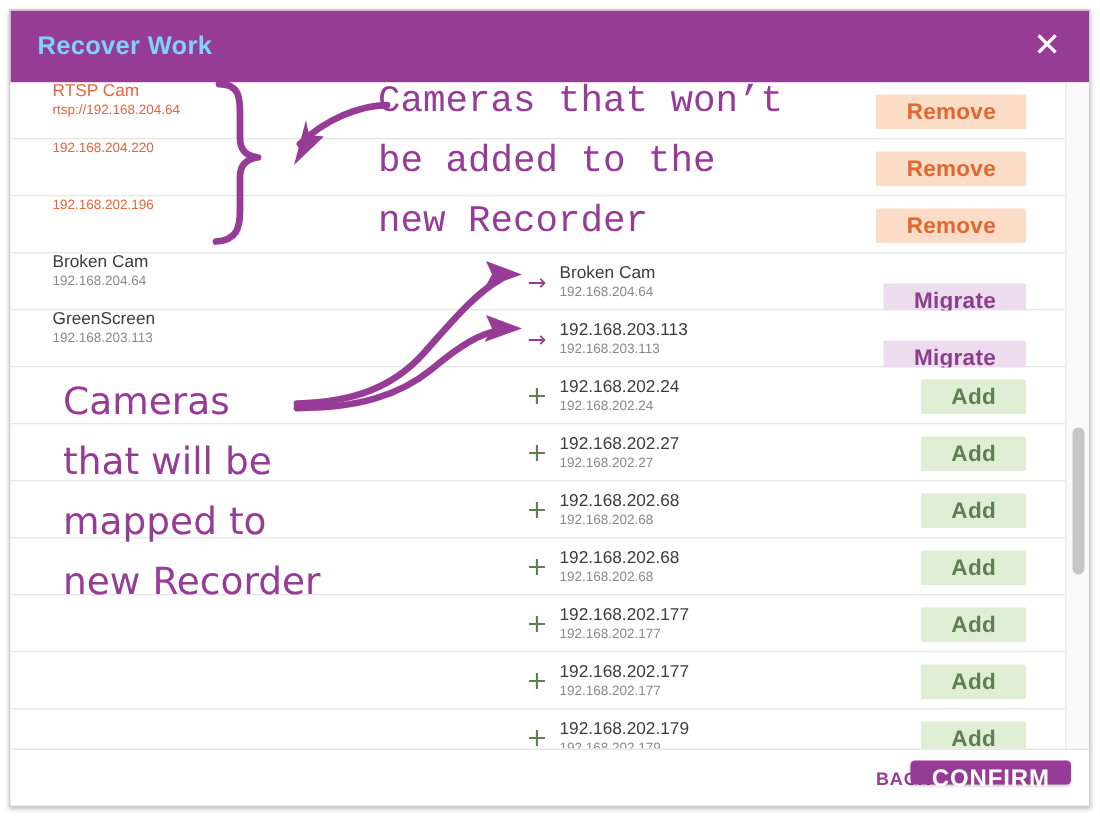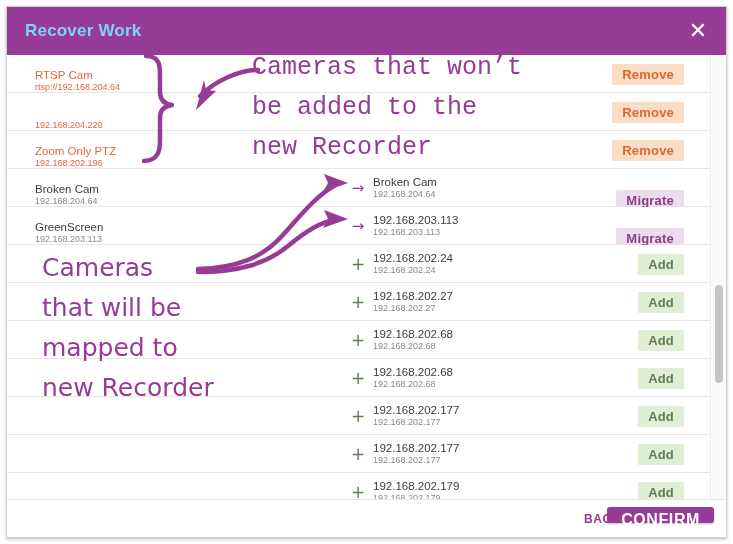--- a/index.html
+++ b/index.html
@@ -39,21 +39,21 @@
     position:absolute;left:0;top:48px;width:721px;height:446px;
     background:#fafafa;box-sizing:border-box;overflow:hidden;
   }
   .rows{position:absolute;left:0;top:0;width:705px;}
   .row{
     position:relative;height:38px;width:705px;box-sizing:border-box;
     border-bottom:1px solid #e6e6e6;background:#ffffff;
   }
   .row .left{
     position:absolute;left:28px;top:0;height:38px;width:260px;
-    display:flex;flex-direction:column;justify-content:flex-end;
+    display:flex;flex-direction:column;justify-content:flex-start;
   }
   .row .name{font-size:11.5px;line-height:13px;color:#3c3c3c;white-space:nowrap;}
   .row .sub{font-size:9px;line-height:11px;color:#8a8a8a;white-space:nowrap;}
   .row.removed .name{color:#e8653c;}
   .row.removed .sub{color:#e8653c;}
   .row .mid{
     position:absolute;left:340px;top:0;height:38px;width:250px;
     display:flex;align-items:center;
   }
   .row .glyph{
@@ -61,22 +61,22 @@
     font-family:"DejaVu Sans", sans-serif;flex:0 0 22px;
   }
   .glyph.arrow{color:#963c96;}
   .glyph.plus{color:#5f7f52;font-size:17px;}
   .row .midtext{display:flex;flex-direction:column;justify-content:center;margin-left:4px;}
   .row .badge-cell{
     position:absolute;right:28px;top:0;height:38px;
     display:flex;align-items:center;
   }
   .badge{
-    display:inline-block;border-radius:1px;padding:3px 10px;
-    font-size:13px;font-weight:bold;letter-spacing:.2px;
+    display:inline-block;border-radius:1px;padding:3px 20px;
+    font-size:15px;font-weight:bold;letter-spacing:.2px;
     white-space:nowrap;cursor:pointer;
   }
   .badge.remove{background:#fbdcc6;color:#e0672f;}
   .badge.migrate{background:#eddcee;color:#8a3f8a;margin-top:24px;}
   .badge.add{background:#dfeed4;color:#5f7f52;}
   
   .scrollbar-track{
     position:absolute;right:0;top:48px;width:16px;height:446px;
     background:#fafafa;border-left:1px solid #ededed;box-sizing:border-box;
   }
@@ -149,21 +149,20 @@
                 <div class="name"></div>
                 <div class="sub"></div>
               </div>
             </div>
             <div class="badge-cell">
               <div class="badge remove">Remove</div>
             </div>
           </div>
           <div class="row removed">
             <div class="left">
-              <div class="name">Zoom Only PTZ</div>
               <div class="sub">192.168.202.196</div>
             </div>
             <div class="mid">
               <div class="glyph "></div>
               <div class="midtext">
                 <div class="name"></div>
                 <div class="sub"></div>
               </div>
             </div>
             <div class="badge-cell">

